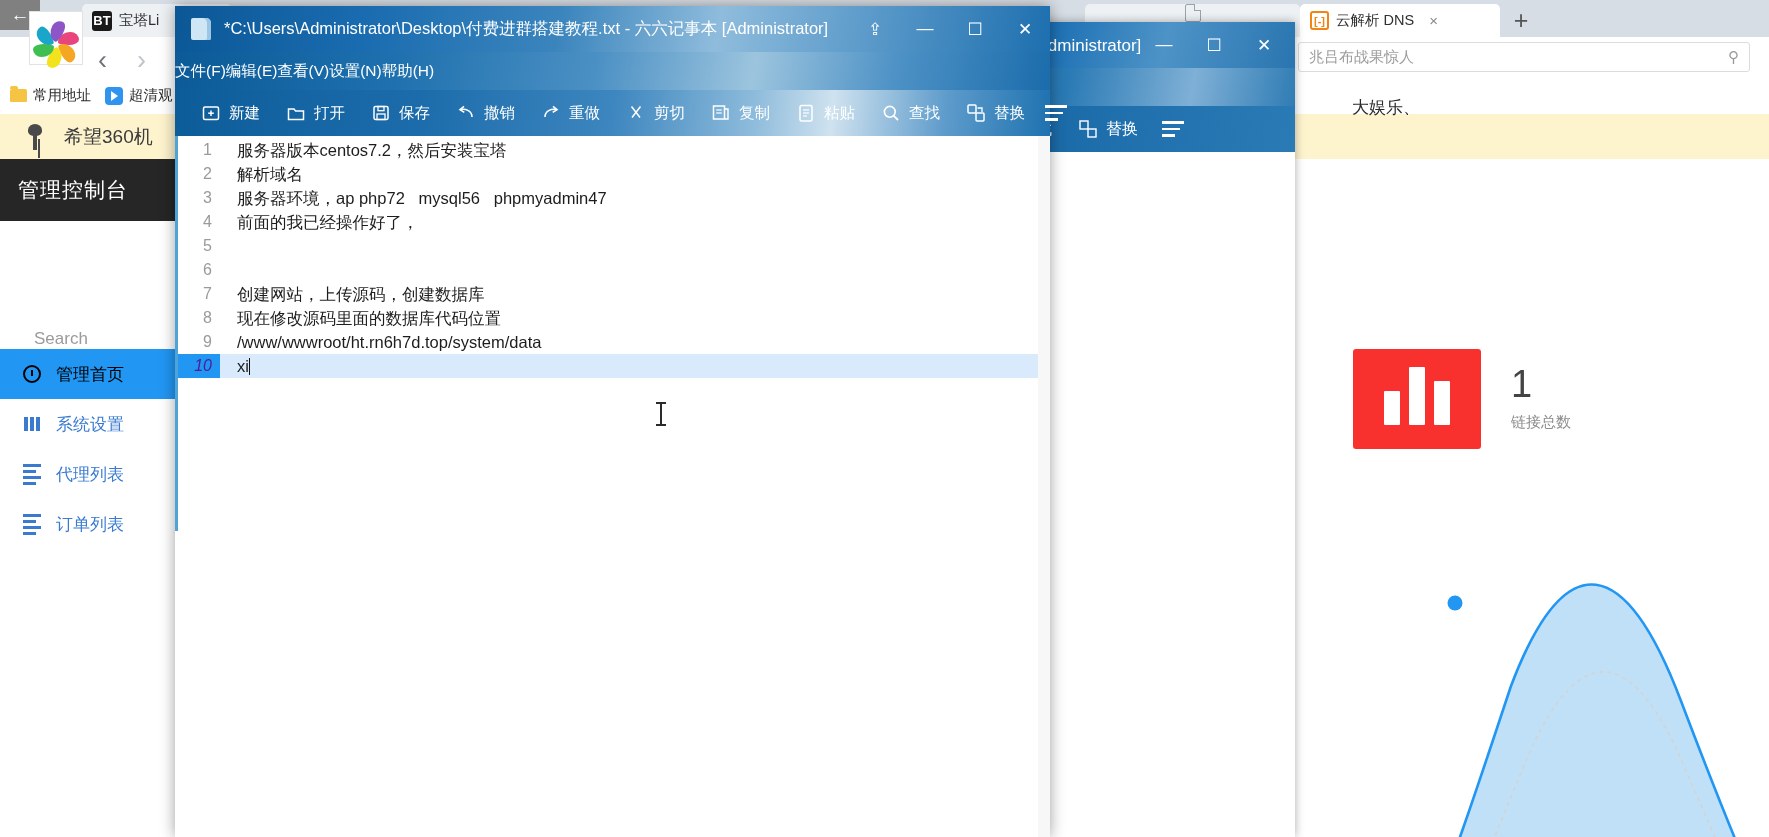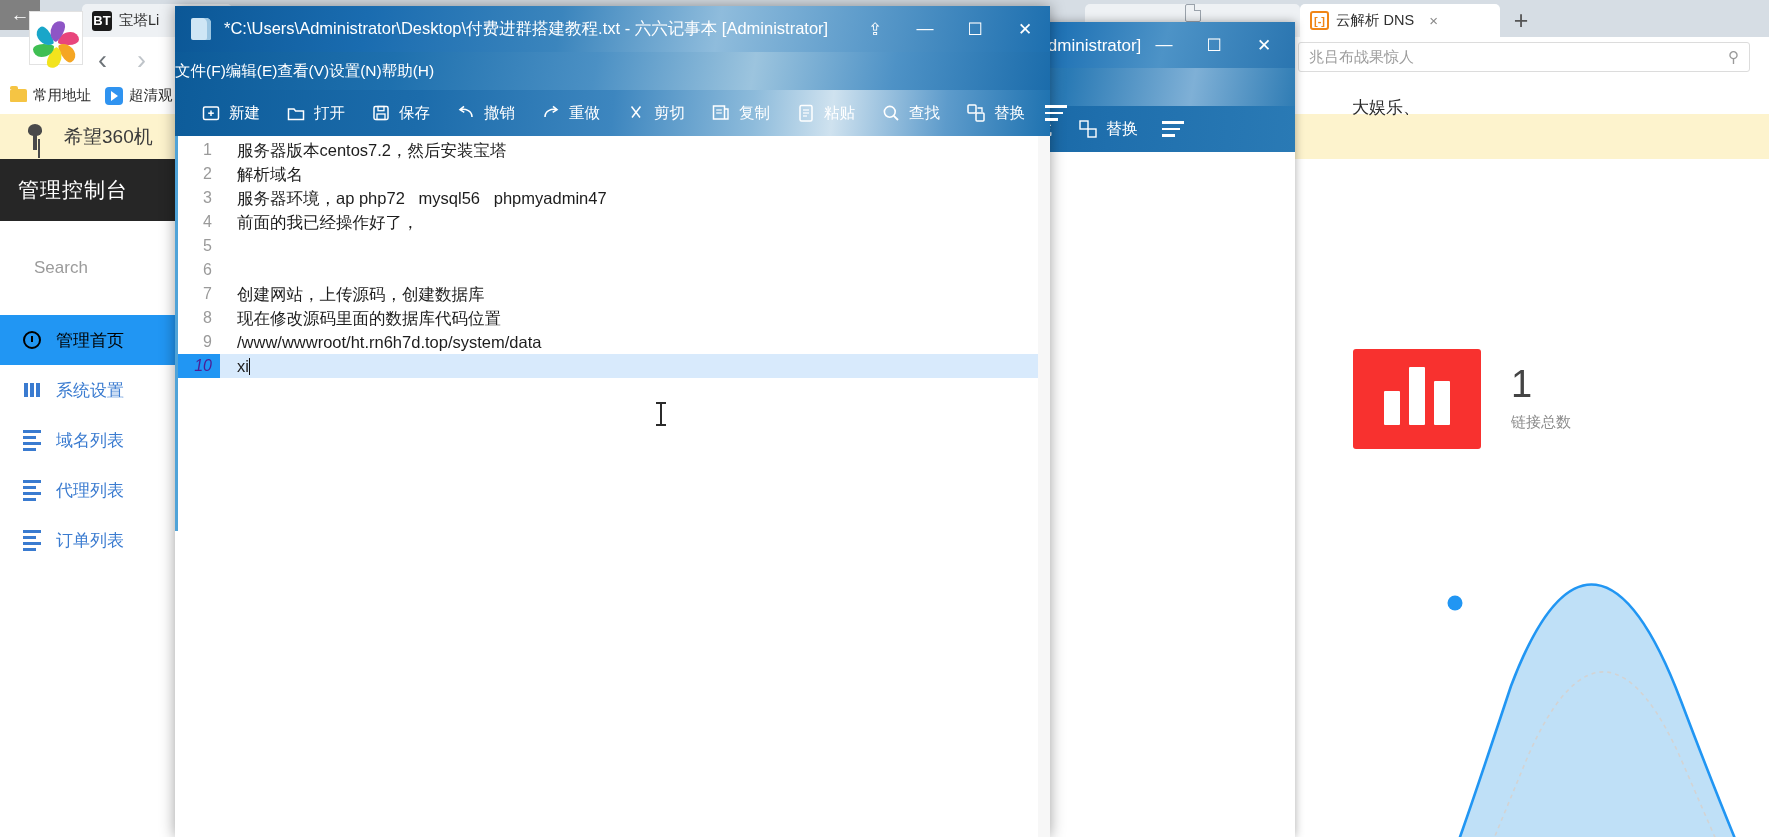--- a/index.html
+++ b/index.html
@@ -142,21 +142,21 @@
   }
   .console-topbar {
     position: absolute; top: 159px; left: 175px; right: 0; height: 62px;
     background: #ffffff;
   }
   .sidebar {
     position: absolute; top: 221px; left: 0; width: 175px; bottom: 0;
     background: #ffffff;
   }
   .search-box {
-    height: 94px; display: flex; align-items: center; padding-left: 34px;
+    height: 128px; display: flex; align-items: flex-end; padding-left: 34px;
     color: #9b9b9b; font-size: 17px;
   }
   .side-item {
     height: 50px; display: flex; align-items: center; gap: 14px;
     padding-left: 22px; font-size: 17px; color: #3a7bd0;
   }
   .side-item.active { background: #2196f3; color: #000000; }
   .si-ico { width: 20px; flex: 0 0 auto; display:flex; align-items:center; justify-content:center;}
   .clock-ico {
     width: 18px; height: 18px; border: 2px solid currentColor; border-radius: 50%;
@@ -412,31 +412,20 @@
     </div>
     <div class="side-item">
       <span class="si-ico">
           <span class="grid-ico">
             <i></i>
             <i></i>
             <i></i>
           </span>
         </span>
       <span>系统设置</span>
-    </div>
-    <div class="side-item">
-      <span class="si-ico">
-          <span class="list-ico">
-            <i></i>
-            <i></i>
-            <i></i>
-            <i></i>
-          </span>
-        </span>
-      <span>域名列表</span>
     </div>
     <div class="side-item">
       <span class="si-ico">
           <span class="list-ico">
             <i></i>
             <i></i>
             <i></i>
             <i></i>
           </span>
         </span>

